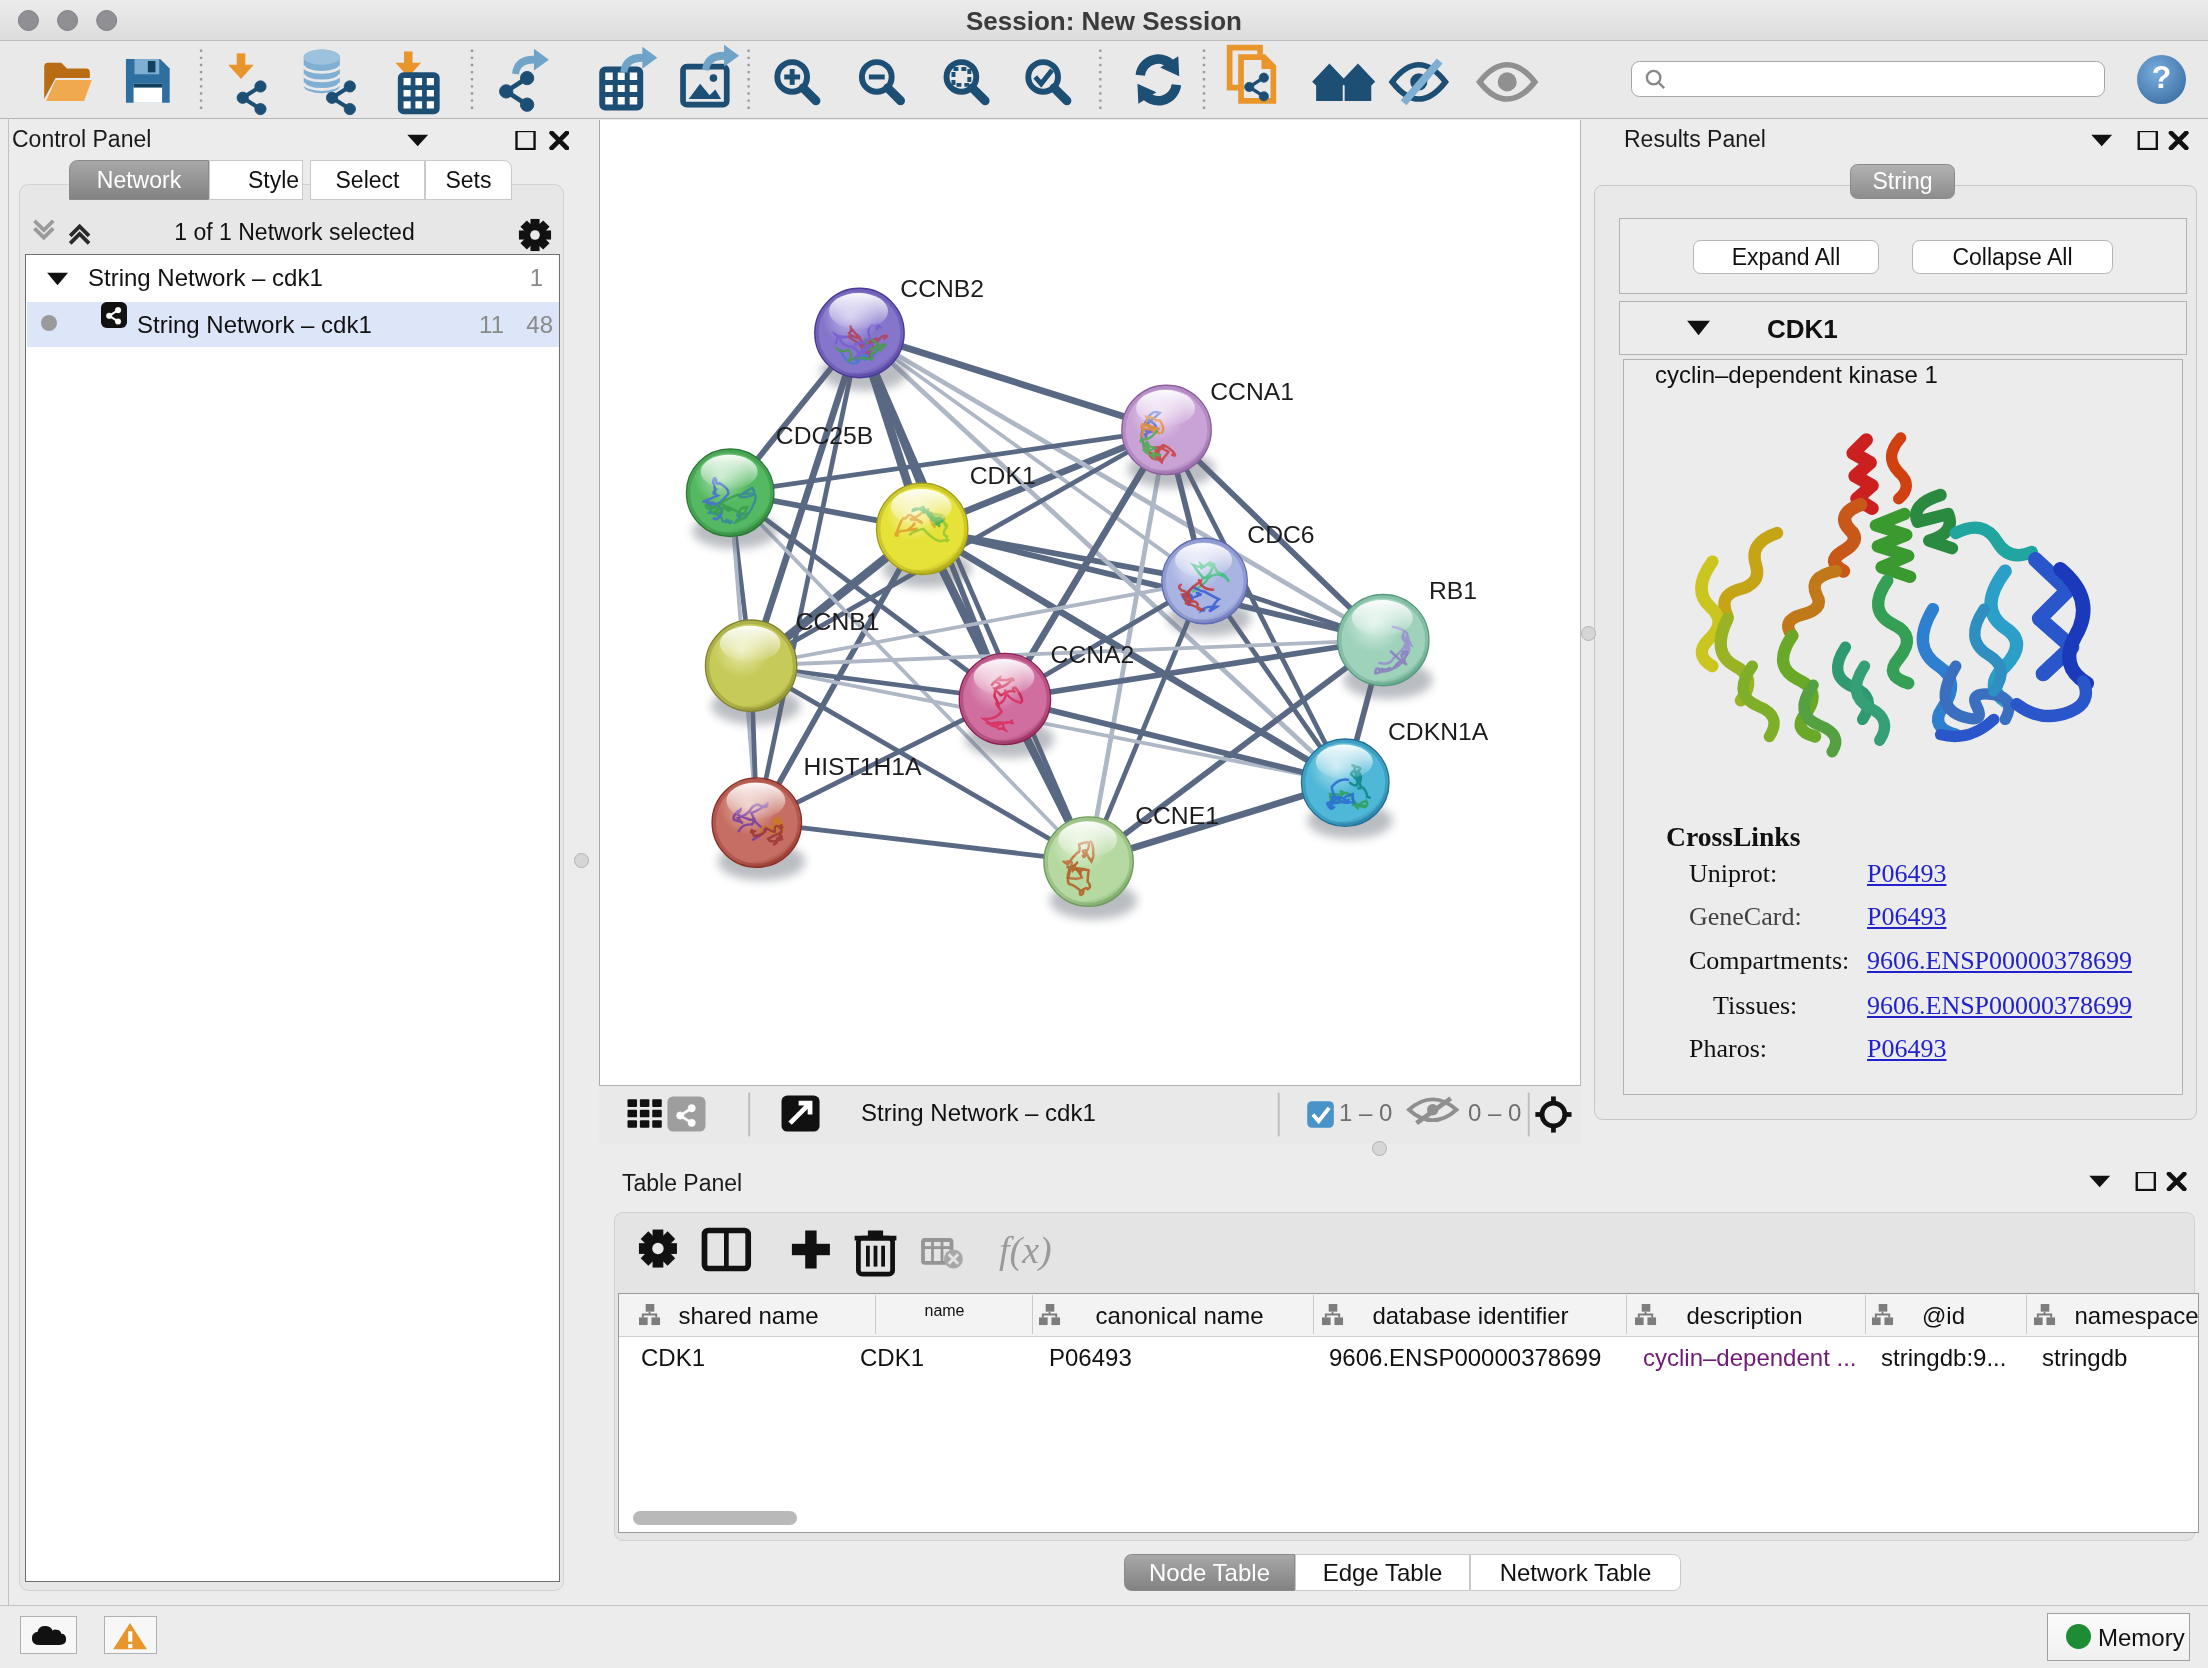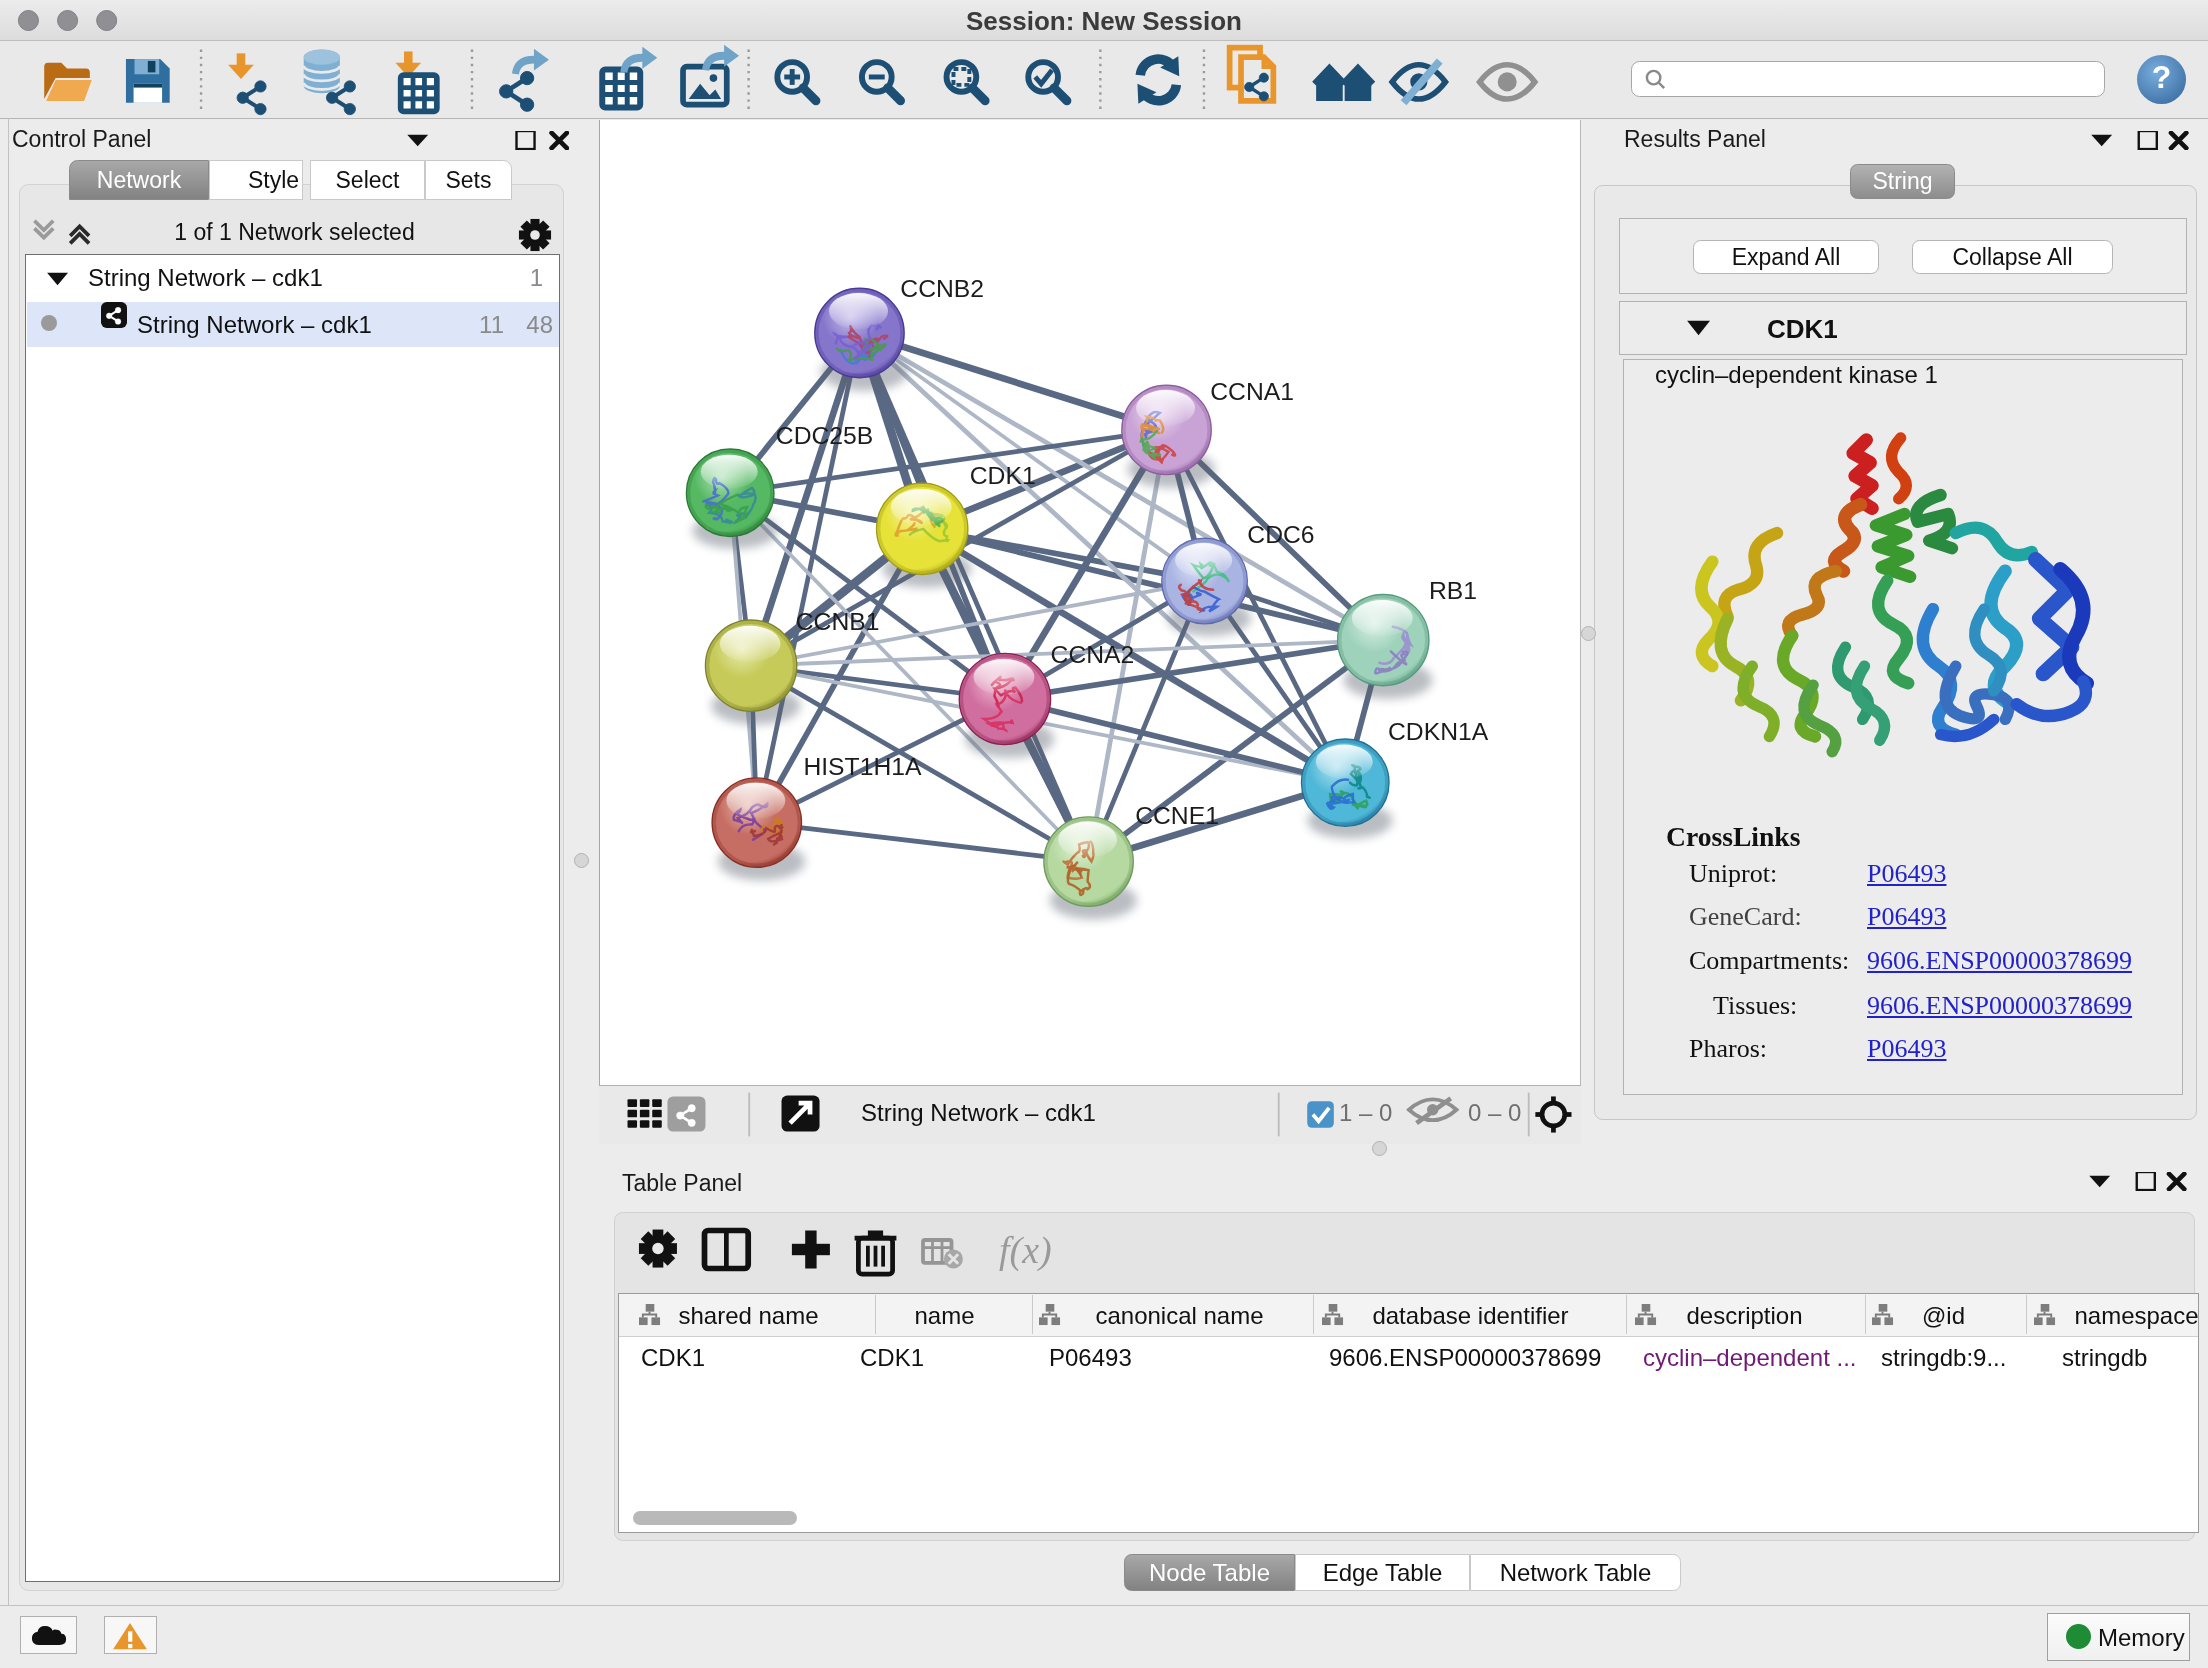--- a/index.html
+++ b/index.html
@@ -640,21 +640,21 @@
 <div class="abs" style="left:2026px;top:1295px;width:1px;height:39px;background:#c9c9c9;"></div>
 <svg class="abs" style="left:639px;top:1304px;" width="22" height="22" viewBox="0 0 23 23">
     <g transform="translate(0,0)" fill="#7d7d7d">
       <rect x="7" y="0" width="9" height="8"></rect>
       <rect x="0" y="14" width="9" height="8"></rect>
       <rect x="13" y="14" width="9" height="8"></rect>
       <path d="M11 8 L11 11 L4 11 L4 14 M11 11 L18 11 L18 14" fill="none" stroke="#7d7d7d" stroke-width="2"></path>
     </g>
   </svg>
 <div class="abs" style="left:606px;top:1302px;width:285px;text-align:center;font-size:24px;color:#111;">shared name</div>
-<div class="abs" style="left:802px;top:1302px;width:285px;text-align:center;font-size:24px;color:#111;">name</div>
+<div class="abs" style="left:802px;top:1302px;width:285px;text-align:center;font-size:16px;color:#111;">name</div>
 <svg class="abs" style="left:1039px;top:1304px;" width="22" height="22" viewBox="0 0 23 23">
     <g transform="translate(0,0)" fill="#7d7d7d">
       <rect x="7" y="0" width="9" height="8"></rect>
       <rect x="0" y="14" width="9" height="8"></rect>
       <rect x="13" y="14" width="9" height="8"></rect>
       <path d="M11 8 L11 11 L4 11 L4 14 M11 11 L18 11 L18 14" fill="none" stroke="#7d7d7d" stroke-width="2"></path>
     </g>
   </svg>
 <div class="abs" style="left:1037px;top:1302px;width:285px;text-align:center;font-size:24px;color:#111;">canonical name</div>
 <svg class="abs" style="left:1322px;top:1304px;" width="22" height="22" viewBox="0 0 23 23">
@@ -692,21 +692,21 @@
       <path d="M11 8 L11 11 L4 11 L4 14 M11 11 L18 11 L18 14" fill="none" stroke="#7d7d7d" stroke-width="2"></path>
     </g>
   </svg>
 <div class="abs" style="left:1994px;top:1302px;width:285px;text-align:center;font-size:24px;color:#111;">namespace</div>
 <div class="abs" style="left:641px;top:1344px;font-size:24px;color:#111;">CDK1</div>
 <div class="abs" style="left:778px;top:1344px;width:228px;text-align:center;font-size:24px;color:#111;">CDK1</div>
 <div class="abs" style="left:1049px;top:1344px;font-size:24px;color:#111;">P06493</div>
 <div class="abs" style="left:1329px;top:1344px;font-size:24px;color:#111;">9606.ENSP00000378699</div>
 <div class="abs" style="left:1643px;top:1344px;font-size:24px;color:#701a75;">cyclin–dependent ...</div>
 <div class="abs" style="left:1881px;top:1344px;font-size:24px;color:#111;">stringdb:9...</div>
-<div class="abs" style="left:2042px;top:1344px;font-size:24px;color:#111;margin-left:20px;">stringdb</div>
+<div class="abs" style="left:2042px;top:1344px;font-size:24px;color:#111;">stringdb</div>
 <div class="abs" style="left:633px;top:1511px;width:164px;height:14.3px;border-radius:7.6px;background:#b9b9b9;"></div>
 <div class="tab sel" style="left:1124px;top:1554px;width:171px;height:37px;border-radius:7.6px 0 0 7.6px;font-size:24px;">Node Table</div>
 <div class="tab" style="left:1295px;top:1554px;width:175px;height:37px;font-size:24px;">Edge Table</div>
 <div class="tab" style="left:1470px;top:1554px;width:211px;height:37px;border-radius:0 7.6px 7.6px 0;font-size:24px;">Network Table</div>
 <div class="abs" style="left:0;top:1605px;width:2208px;height:1px;background:#c2c2c2;"></div>
 <div class="abs" style="left:20px;top:1616px;width:57px;height:38px;background:#f7f7f7;border:1.9px solid #b0b0b0;box-sizing:border-box;"></div>
 <svg class="abs" style="left:29.5px;top:1624px;" width="38" height="25" viewBox="0 0 40 26">
     <path d="M10 22 Q2 22 2 15 Q2 9 8 8 Q9 2 16 2 Q22 2 24 7 Q25 5 28 6 Q32 6 33 10 Q38 10 38 16 Q38 22 31 22 Z" fill="#111"></path>
   </svg>
 <div class="abs" style="left:104px;top:1616px;width:53px;height:38px;background:#f7f7f7;border:1.9px solid #b0b0b0;box-sizing:border-box;"></div>

